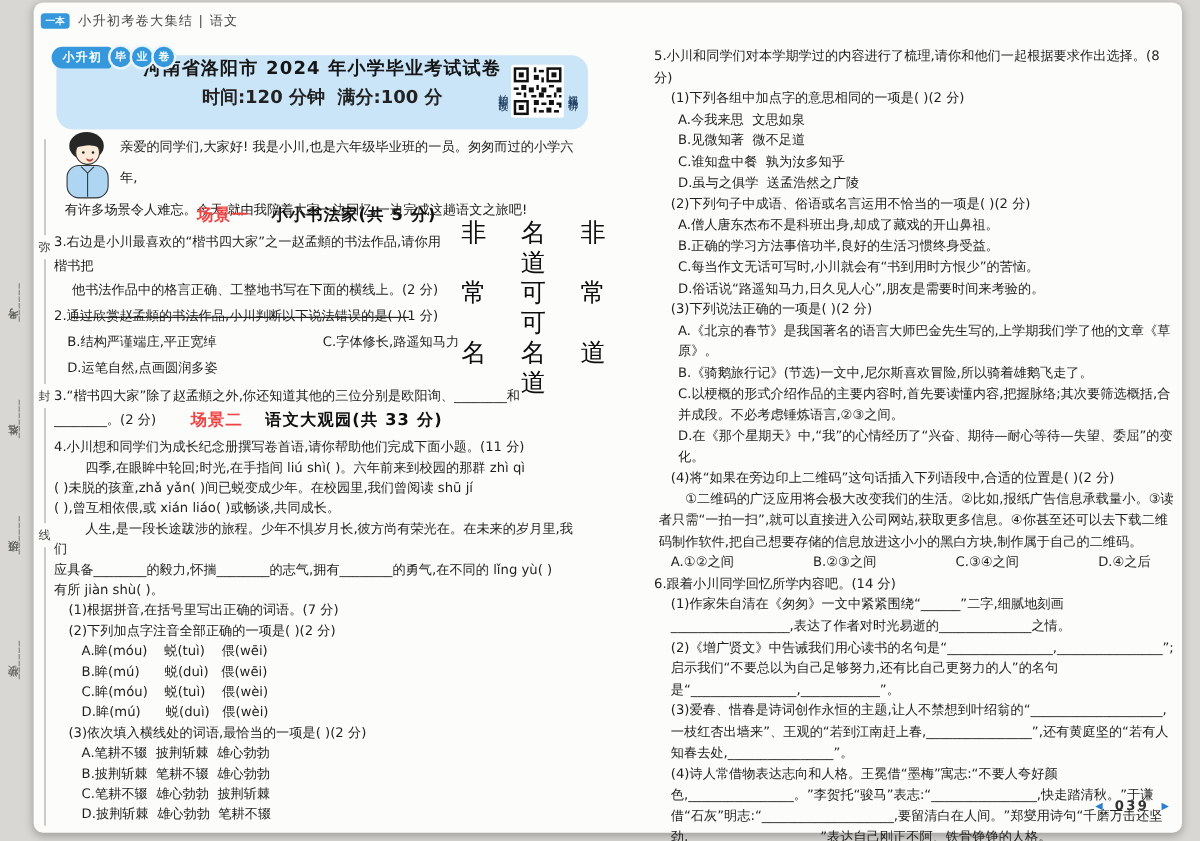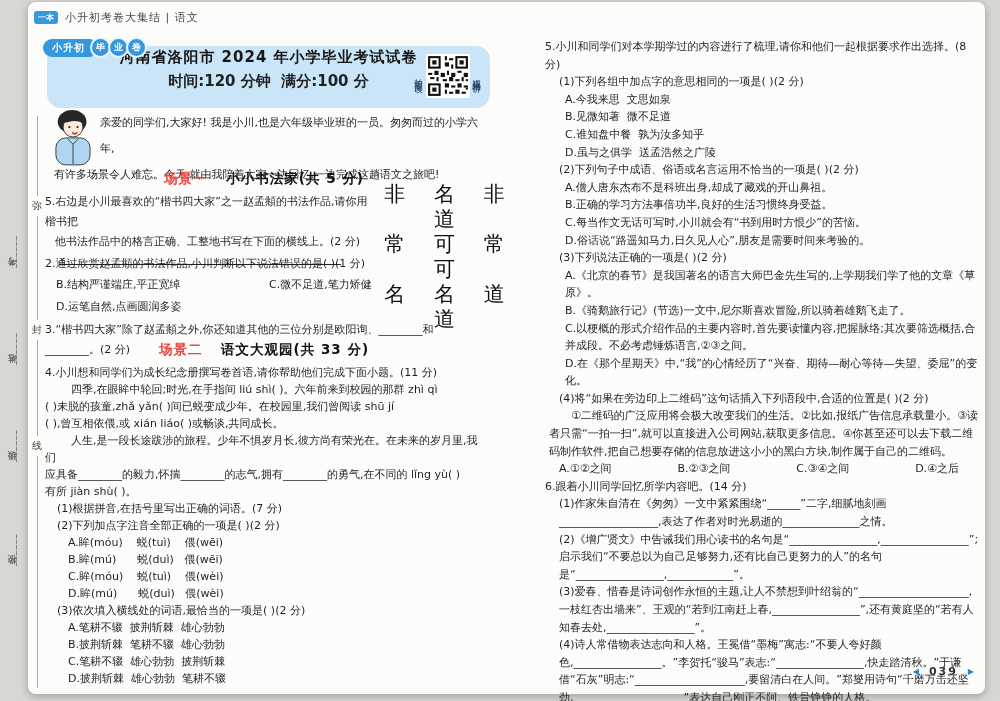--- a/index.html
+++ b/index.html
@@ -46,21 +46,21 @@
   
   .scene{position:absolute;left:17px;width:438px;text-align:center;font-weight:bold;font-size:13.5px;}
   .s1{top:168px;}
   .s2{top:339px;}
   .scene-tag{color:#ef4444;margin-right:14px;letter-spacing:1px;font-family:Liberation Mono, monospace;}
   .scene-title{color:#111;letter-spacing:1px;}
   
   .q{position:absolute;left:17px;width:440px;font-size:11px;}
   .q p{margin:0;}
   .q1{top:190px;width:325px;line-height:20px;}
-  .q1 .ind{padding-left:10px;}
+  .q1 .ind{padding-left:10px;text-align:center;}
   .answer-line{margin-top:12px;margin-left:14px;width:282px;border-bottom:1.3px solid #222;}
   .calligraphy{position:absolute;left:352px;top:180px;width:140px;text-align:center;
     font-family:"DejaVu Serif", serif;font-weight:normal;font-size:21px;line-height:25px;
     letter-spacing:11px;color:#0d0d0d;}
   .q2{top:252px;line-height:20px;}
   .opt-grid{display:grid;grid-template-columns:213px auto;padding-left:11px;line-height:22px;}
   .q3{top:318px;line-height:20px;}
   .q4{top:362px;line-height:17px;}
   .pind{text-indent:26px;}
   .sub{padding-left:12px;}
@@ -166,36 +166,36 @@
       <p class="i1">亲爱的同学们,大家好! 我是小川,也是六年级毕业班的一员。匆匆而过的小学六年,</p>
       <p class="i2">有许多场景令人难忘。今天,就由我陪着大家一边回忆,一边完成这趟语文之旅吧!</p>
     </div>
 
     <div class="scene s1">
       <span class="scene-tag">场景一</span>
       <span class="scene-title">小小书法家(共 5 分)</span>
     </div>
 
     <div class="q q1">
-      <p>5.右边是小川最喜欢的“楷书四大家”之一赵孟頫的书法作品,请你用楷书把</p>
+      <p>3.右边是小川最喜欢的“楷书四大家”之一赵孟頫的书法作品,请你用楷书把</p>
       <p class="ind">他书法作品中的格言正确、工整地书写在下面的横线上。(2 分)</p>
       <div class="answer-line"></div>
     </div>
 
     <div class="calligraphy">
       <div>非 名 非 道</div>
       <div>常 可 常 可</div>
       <div>名 名 道 道</div>
     </div>
 
     <div class="q q2">
       <p>2.通过欣赏赵孟頫的书法作品,小川判断以下说法错误的是(      )(1 分)</p>
       <div class="opt-grid">
         <span>B.结构严谨端庄,平正宽绰</span>
-        <span>C.微不足道,笔力矫健</span>
+        <span>C.字体修长,路遥知马力</span>
         <span>D.运笔自然,点画圆润多姿</span>
       </div>
     </div>
 
     <div class="q q3">
       <p>3.“楷书四大家”除了赵孟頫之外,你还知道其他的三位分别是欧阳询、________和________。(2 分)</p>
     </div>
 
     <div class="scene s2">
       <span class="scene-tag">场景二</span>

